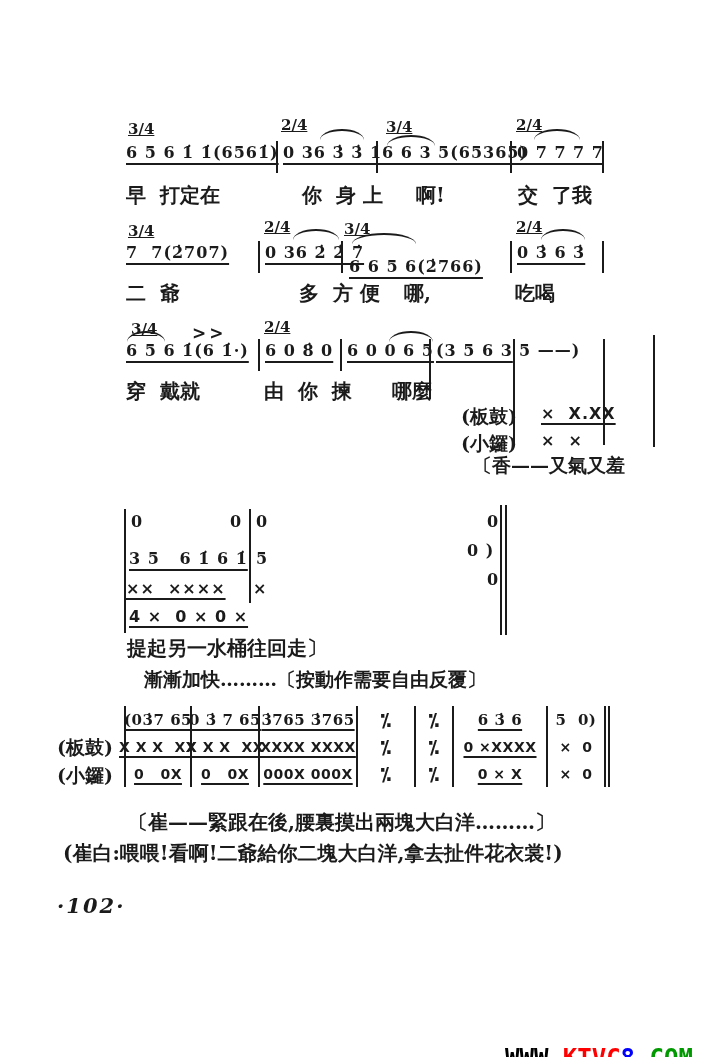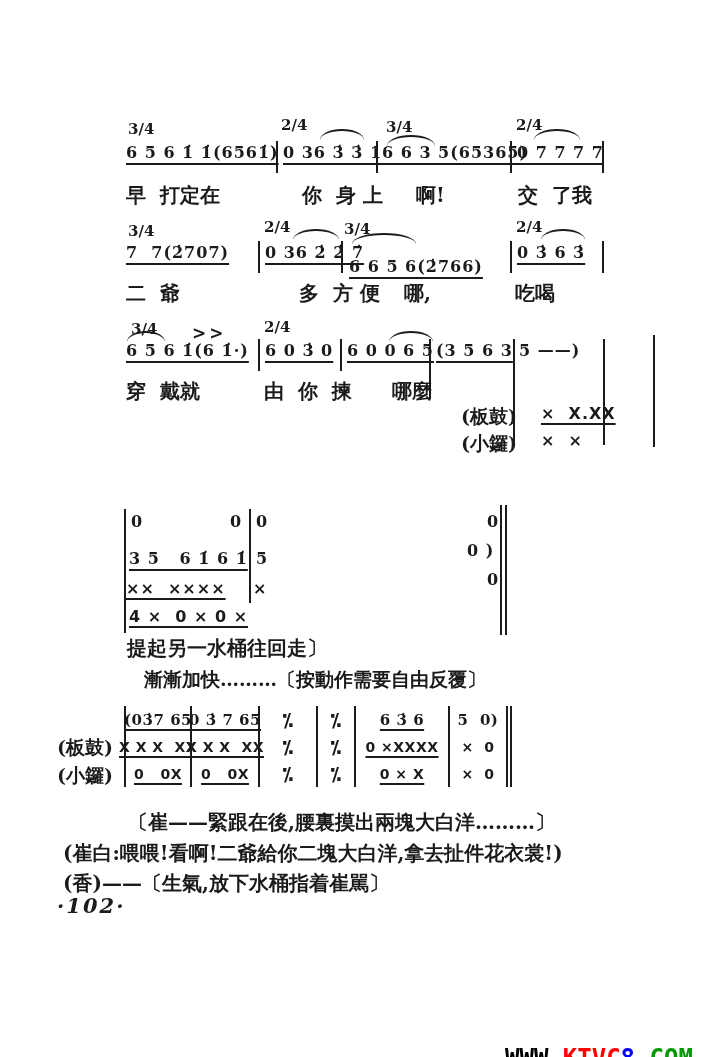--- a/index.html
+++ b/index.html
@@ -1,19 +1,19 @@
 <!DOCTYPE html>
 <html><head>
 <meta charset="utf-8">
 <style>
   html,body{margin:0;padding:0;background:#ffffff;}
   .page{position:relative;width:710px;height:1057px;background:#ffffff;
         font-family:"DejaVu Serif",serif;color:#1b1b1b;overflow:hidden;}
   .abs{position:absolute;white-space:pre;}
-  .ts{font-weight:bold;font-size:15px;letter-spacing:0px;}
+  .ts{font-weight:bold;font-size:15px;letter-spacing:0px;text-decoration:underline;}
   .notes{font-weight:bold;font-size:16px;letter-spacing:1px;
          text-decoration:underline;text-underline-offset:5px;text-decoration-thickness:1.5px;}
   .noul{text-decoration:none;}
   .lyr{font-weight:bold;font-size:20px;}
   .stage{font-weight:bold;font-size:19px;}
   .dir{font-weight:bold;font-size:20px;}
   .dlg{font-weight:bold;font-size:20px;}
   .perc{font-weight:bold;font-size:16px;font-family:"DejaVu Sans",sans-serif;letter-spacing:1px;}
   .percu{text-decoration:underline;text-underline-offset:4px;text-decoration-thickness:1.5px;}
   .bar{position:absolute;width:2px;background:#1b1b1b;}
@@ -87,41 +87,42 @@
   <span class="abs lyr" style="left:515px;top:280px">吃喝</span>
 
   <span class="abs ts" style="left:131px;top:320px">3/4</span>
   <span class="abs ts" style="left:264px;top:318px">2/4</span>
   <span class="abs accents" style="left:192px;top:323px">&gt;&gt;</span>
 
   <div class="slur" style="left:127px;top:331px;width:38px"></div>
   <div class="slur" style="left:389px;top:331px;width:44px"></div>
 
   <span class="abs notes" style="left:126px;top:341px">6 5 6 1̇(6 1̇·)</span>
-  <span class="abs notes" style="left:265px;top:341px">6 0 3̇ 0</span>
+  <span class="abs notes" style="left:265px;top:341px">6 0 8̇ 0</span>
   <span class="abs notes" style="left:347px;top:341px">6 0 0 6 5</span>
   <span class="abs notes" style="left:436px;top:341px">(3 5 6 3</span>
   <span class="abs notes noul" style="left:519px;top:341px">5 ——)</span>
 
   <div class="bar" style="left:258px;top:339px;height:32px"></div>
   <div class="bar" style="left:340px;top:339px;height:32px"></div>
   <div class="bar" style="left:429px;top:339px;height:60px"></div>
   <div class="bar" style="left:513px;top:339px;height:106px"></div>
   <div class="bar" style="left:603px;top:339px;height:106px"></div>
   <div class="bar" style="left:653px;top:335px;height:112px"></div>
 
   <span class="abs lyr" style="left:126px;top:378px">穿  戴就</span>
   <span class="abs lyr" style="left:264px;top:378px">由  你  揀</span>
   <span class="abs lyr" style="left:392px;top:378px">哪麼</span>
 
   <span class="abs stage" style="left:461px;top:404px">(板鼓)</span>
   <span class="abs perc percu" style="left:541px;top:404px">×  X.XX</span>
   <span class="abs stage" style="left:461px;top:431px">(小鑼)</span>
   <span class="abs perc" style="left:541px;top:431px">×  ×</span>
 
+  <span class="abs stage" style="left:473px;top:453px">〔香——又氣又羞</span>
 
   <div class="bar" style="left:124px;top:509px;height:124px"></div>
   <div class="bar" style="left:249px;top:509px;height:94px"></div>
   <div class="bar" style="left:500px;top:505px;height:130px"></div>
   <div class="bar" style="left:505px;top:505px;height:130px"></div>
 
   <span class="abs notes noul" style="left:131px;top:512px">0</span>
   <span class="abs notes noul" style="left:230px;top:512px">0</span>
   <span class="abs notes noul" style="left:256px;top:512px">0</span>
 
@@ -147,20 +148,25 @@
     <div class="tcol" style="width:64px">
       <div class="tcell mel ul">(03̇7 65</div>
       <div class="tcell x ul">X X X  XX</div>
       <div class="tcell x ul">0   0X</div>
     </div>
     <div class="tcol" style="width:66px">
       <div class="tcell mel ul">0 3̇ 7 65</div>
       <div class="tcell x ul">X X X  XX</div>
       <div class="tcell x ul">0   0X</div>
     </div>
+    <div class="tcol" style="width:96px">
+      <div class="tcell mel ul">3̇765 3̇765</div>
+      <div class="tcell x ul">XXXX XXXX</div>
+      <div class="tcell x ul">000X 000X</div>
+    </div>
     <div class="tcol" style="width:56px">
       <div class="tcell rep">⁒</div>
       <div class="tcell rep">⁒</div>
       <div class="tcell rep">⁒</div>
     </div>
     <div class="tcol" style="width:36px">
       <div class="tcell rep">⁒</div>
       <div class="tcell rep">⁒</div>
       <div class="tcell rep">⁒</div>
     </div>
@@ -171,21 +177,20 @@
     </div>
     <div class="tcol last" style="width:56px">
       <div class="tcell mel">5  0)</div>
       <div class="tcell x">×  0</div>
       <div class="tcell x">×  0</div>
     </div>
   </div>
 
   <span class="abs dlg" style="left:128px;top:809px">〔崔——緊跟在後,腰裏摸出兩塊大白洋………〕</span>
   <span class="abs dlg" style="left:63px;top:840px">(崔白:喂喂!看啊!二爺給你二塊大白洋,拿去扯件花衣裳!)</span>
-  <span class="abs dlg" style="left:63px;top:870px">(香)——〔生氣,放下水桶指着崔駡〕</span>
 
   <span class="abs pagenum" style="left:57px;top:893px">·102·</span>
 
   <div class="wm" style="left:505px;top:1021px">
     <span style="color: rgb(0, 0, 0);">WWW.</span><span style="color: rgb(255, 0, 0);">KTVC</span><span style="color: rgb(0, 0, 255);">8</span><span style="color: rgb(0, 153, 0);">.COM</span>
   </div>
 
 </div>
 
 </body></html>

